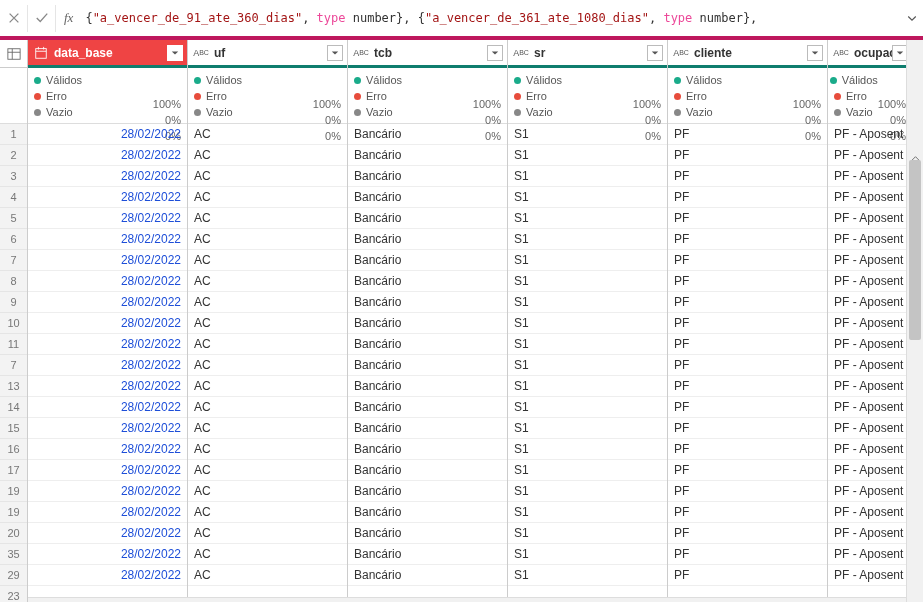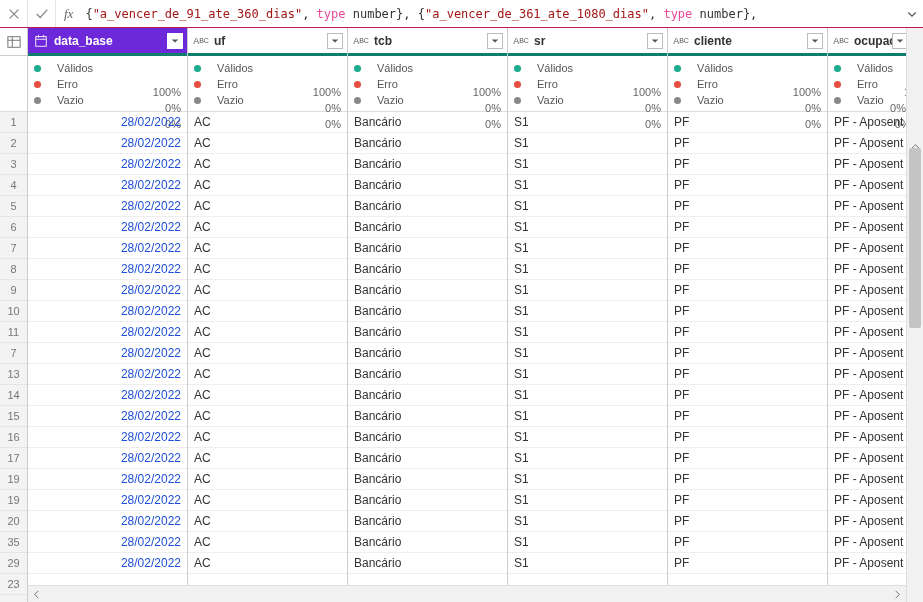--- a/index.html
+++ b/index.html
@@ -1,46 +1,46 @@
 <!DOCTYPE html>
 <html><head>
 <meta charset="utf-8">
 <style>
 * { box-sizing: border-box; margin: 0; padding: 0; }
 body { font-family: "Segoe UI", Arial, sans-serif; font-size: 12px; color: #333; background: #fff; width: 923px; height: 602px; overflow: hidden; }
-.formula-bar { display: flex; align-items: center; height: 28px; border-bottom: 1px solid #be185d; background: #fff; }
+.formula-bar { display: flex; align-items: center; height: 40px; border-bottom: 4px solid #be185d; background: #fff; }
 .fb-btn { width: 28px; height: 27px; display: flex; align-items: center; justify-content: center; color: #888; border-right: 1px solid #e5e5e5; cursor: pointer; }
 .fb-btn svg { width: 14px; height: 14px; }
 .fx-label { font-style: italic; font-family: "Segoe UI", serif; color: #666; padding: 0 8px; font-size: 13px; }
 .fb-content { flex: 1; font-family: Consolas, monospace; font-size: 12px; padding: 0 4px; white-space: nowrap; overflow: hidden; }
 .tok-str { color: #a31515; }
 .tok-kw { color: #ec4899; }
 .fb-expand { width: 22px; display: flex; align-items: center; justify-content: center; color: #555; cursor: pointer; }
 .grid-wrap { position: relative; display: flex; height: 574px; }
 .rownum-col { width: 28px; flex: none; border-right: 1px solid #ccc; background: #f3f3f3; }
 .rownum-head { height: 28px; border-bottom: 1px solid #ccc; background: #fff; display: flex; align-items: center; justify-content: center; }
 .rownum-head svg { width: 14px; height: 14px; color: #666; }
 .rownum-qual { height: 56px; border-bottom: 1px solid #ddd; background: #fff; }
 .rownum-cell { height: 21px; border-bottom: 1px solid #e5e5e5; font-size: 11px; color: #777; display: flex; align-items: center; justify-content: center; }
 .cols { flex: 1; display: flex; overflow: hidden; }
 .col { flex: none; border-right: 1px solid #ccc; display: flex; flex-direction: column; }
 .col.w-date { width: 160px; }
 .col.w-txt { width: 160px; }
 .col.w-last { width: 85px; }
 .col-head { height: 28px; background: #fff; border-bottom: 3px solid #0f7d6e; display: flex; align-items: center; padding: 0 4px; position: relative; }
-.col-head.selected { background: #6d28d9; color: #fff; }
+.col-head.selected { background: #ef4444; color: #fff; }
 .type-ico { width: 18px; height: 18px; display: flex; align-items: center; justify-content: center; margin-right: 4px; font-size: 9px; color: #555; flex:none; }
 .col-head.selected .type-ico { color: #fff; }
 .type-ico .sup { font-size: 7px; vertical-align: super; }
 .col-name { flex: 1; font-size: 12px; font-weight: 600; white-space: nowrap; overflow: hidden; }
 .filter-btn { width: 16px; height: 16px; border: 1px solid #bbb; background: #fff; display:flex; align-items:center; justify-content:center; flex:none; }
 .filter-btn svg { width: 8px; height: 8px; color:#555; }
 .col-head.selected .filter-btn { border-color: #fff; }
 .qual { height: 56px; border-bottom: 1px solid #ddd; padding: 4px 6px; font-size: 11px; color: #555; }
-.qual-row { display: flex; align-items: center; justify-content: flex-start; height: 16px; gap: 11px; }
+.qual-row { display: flex; align-items: center; justify-content: flex-end; height: 16px; }
 .qual-row .dot { width: 7px; height: 7px; border-radius: 50%; margin-right: 5px; flex:none; }
 .qual-row .lbl { flex:1; }
 .qual-row .pct { color:#666;margin-top:48px; }
 .dot-valid { background: #1aab8a; }
 .dot-error { background: #e74c3c; }
 .dot-empty { background: #888; }
 .cell { height: 21px; border-bottom: 1px solid #eee; padding: 0 6px; font-size: 12px; display: flex; align-items: center; white-space: nowrap; overflow: hidden; }
 .cell.date { justify-content: flex-end; color: #1d4ed8; }
 .vscroll { width: 17px; flex:none; background: #f1f1f1; border-left: 1px solid #ddd; position:relative; }
 .vscroll .thumb { position:absolute; left:2px; right:2px; top:120px; height:180px; background:#c4c4c4; border-radius:2px; }

